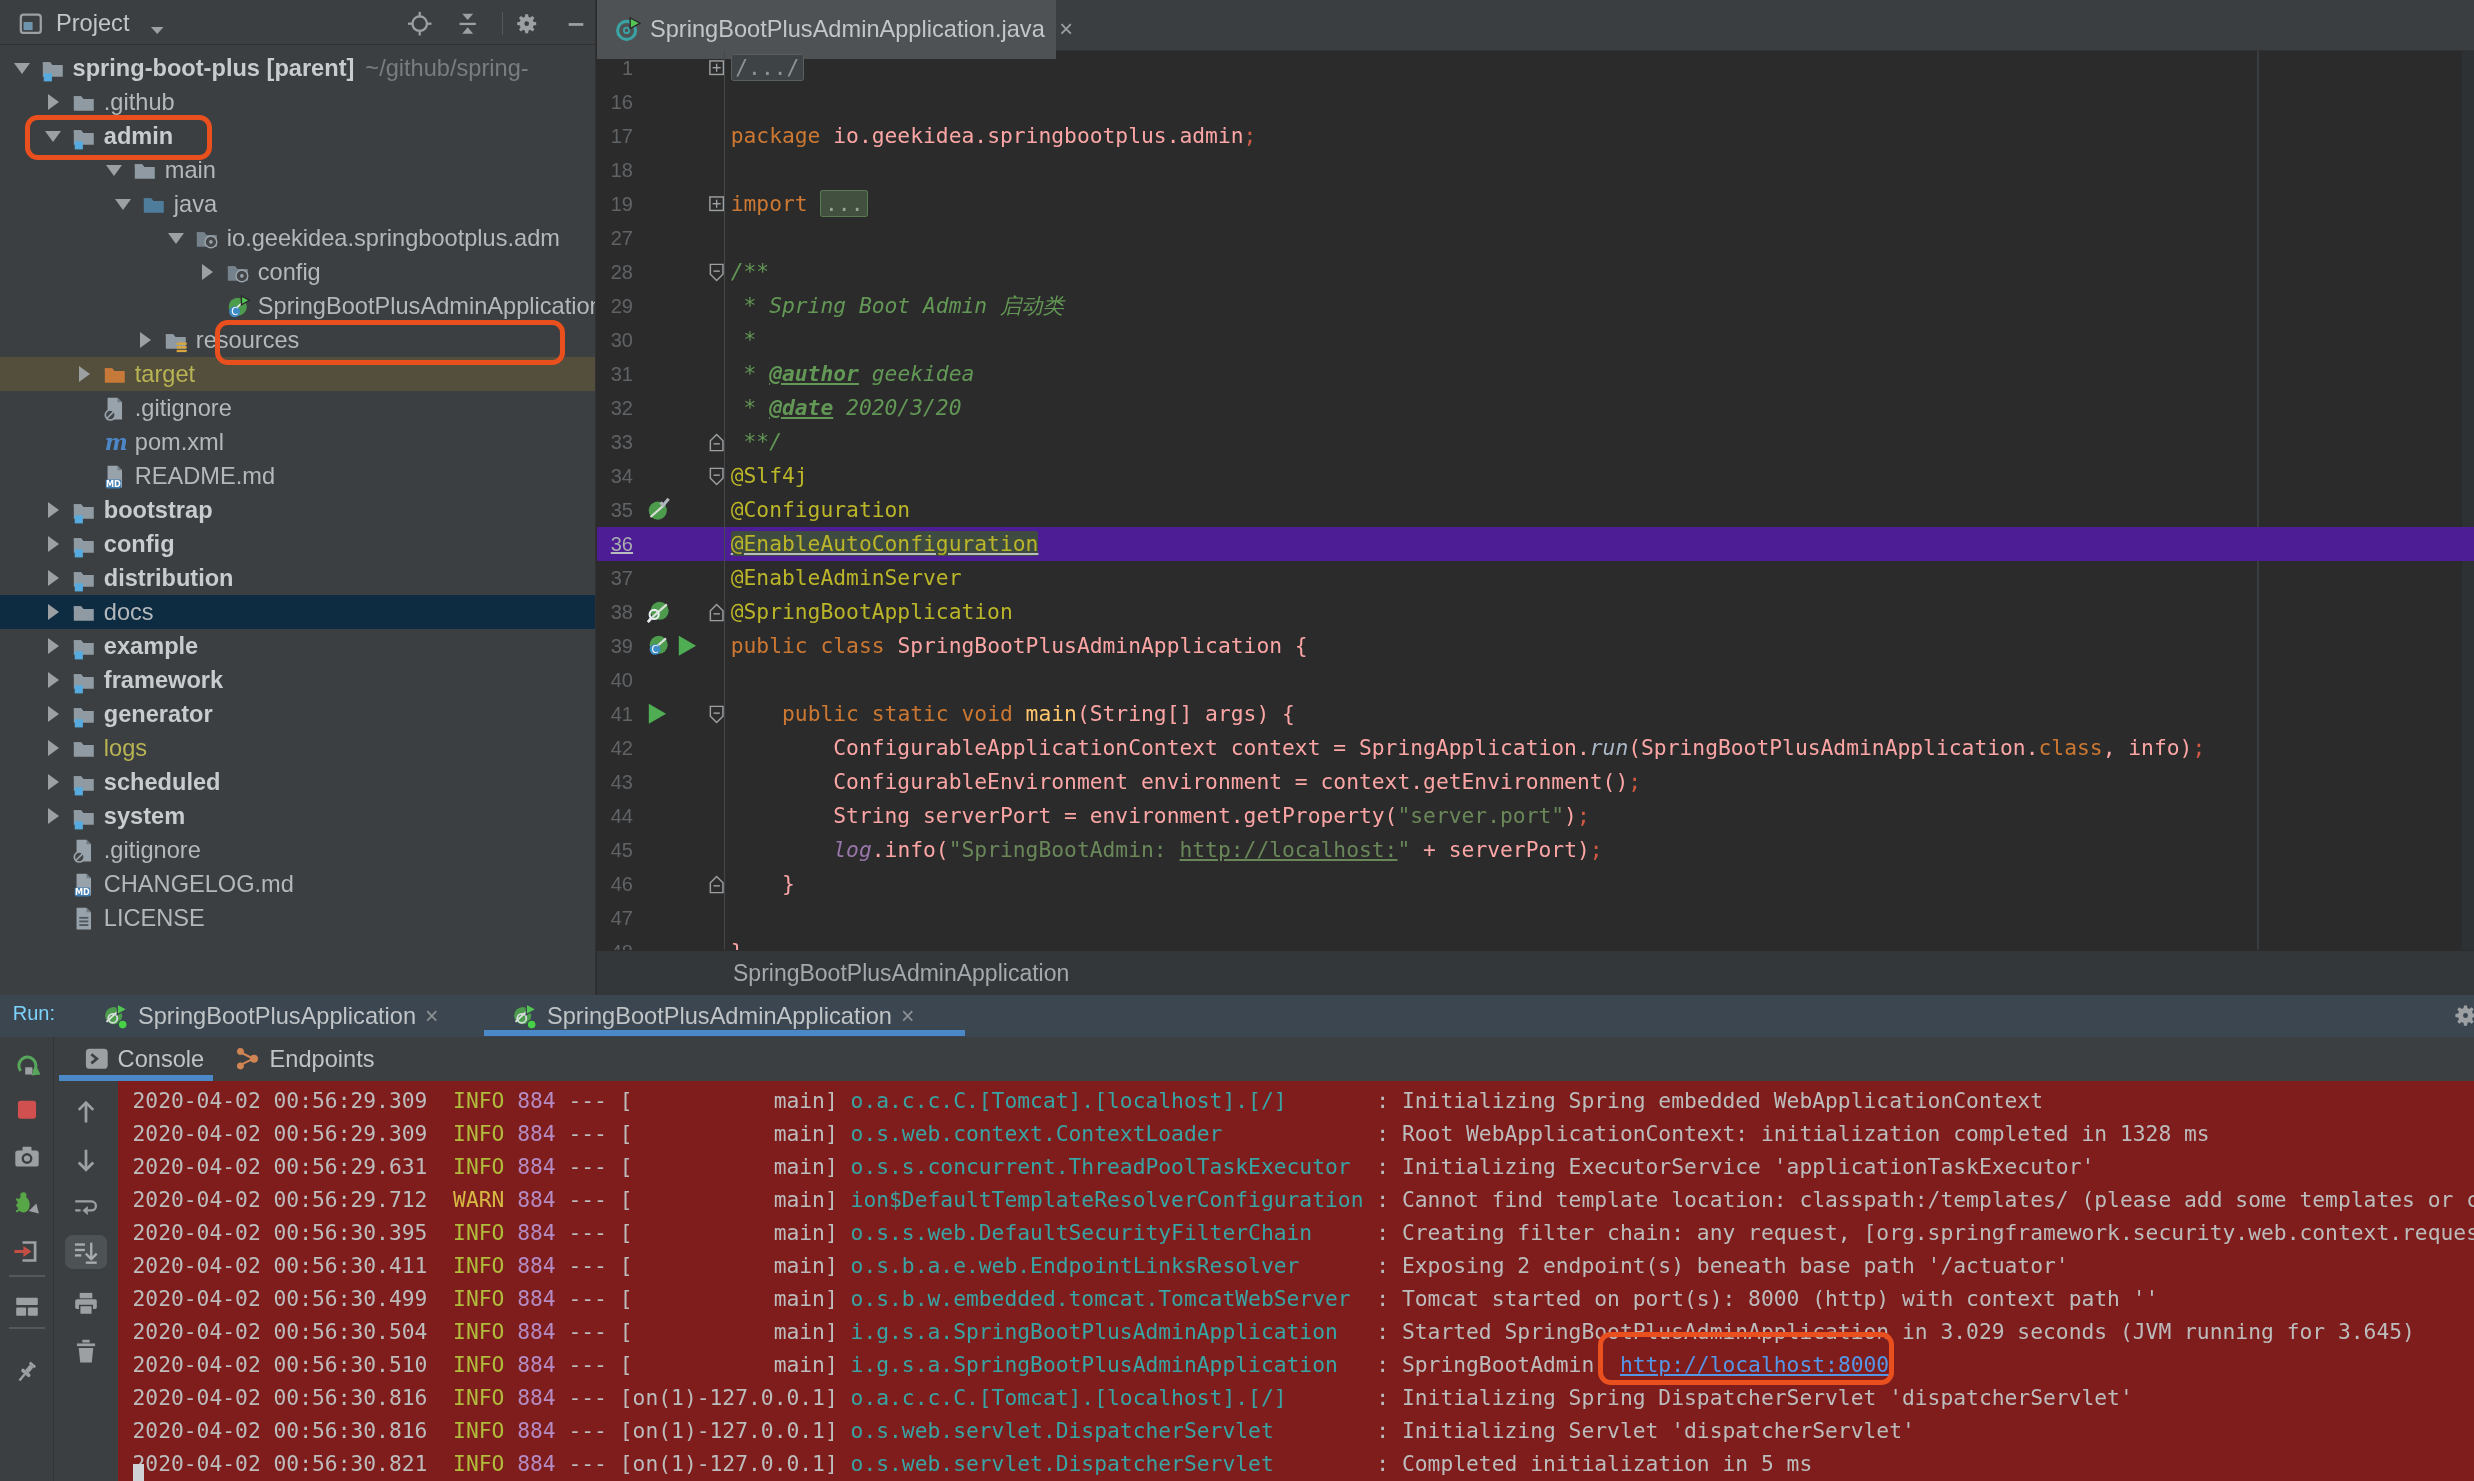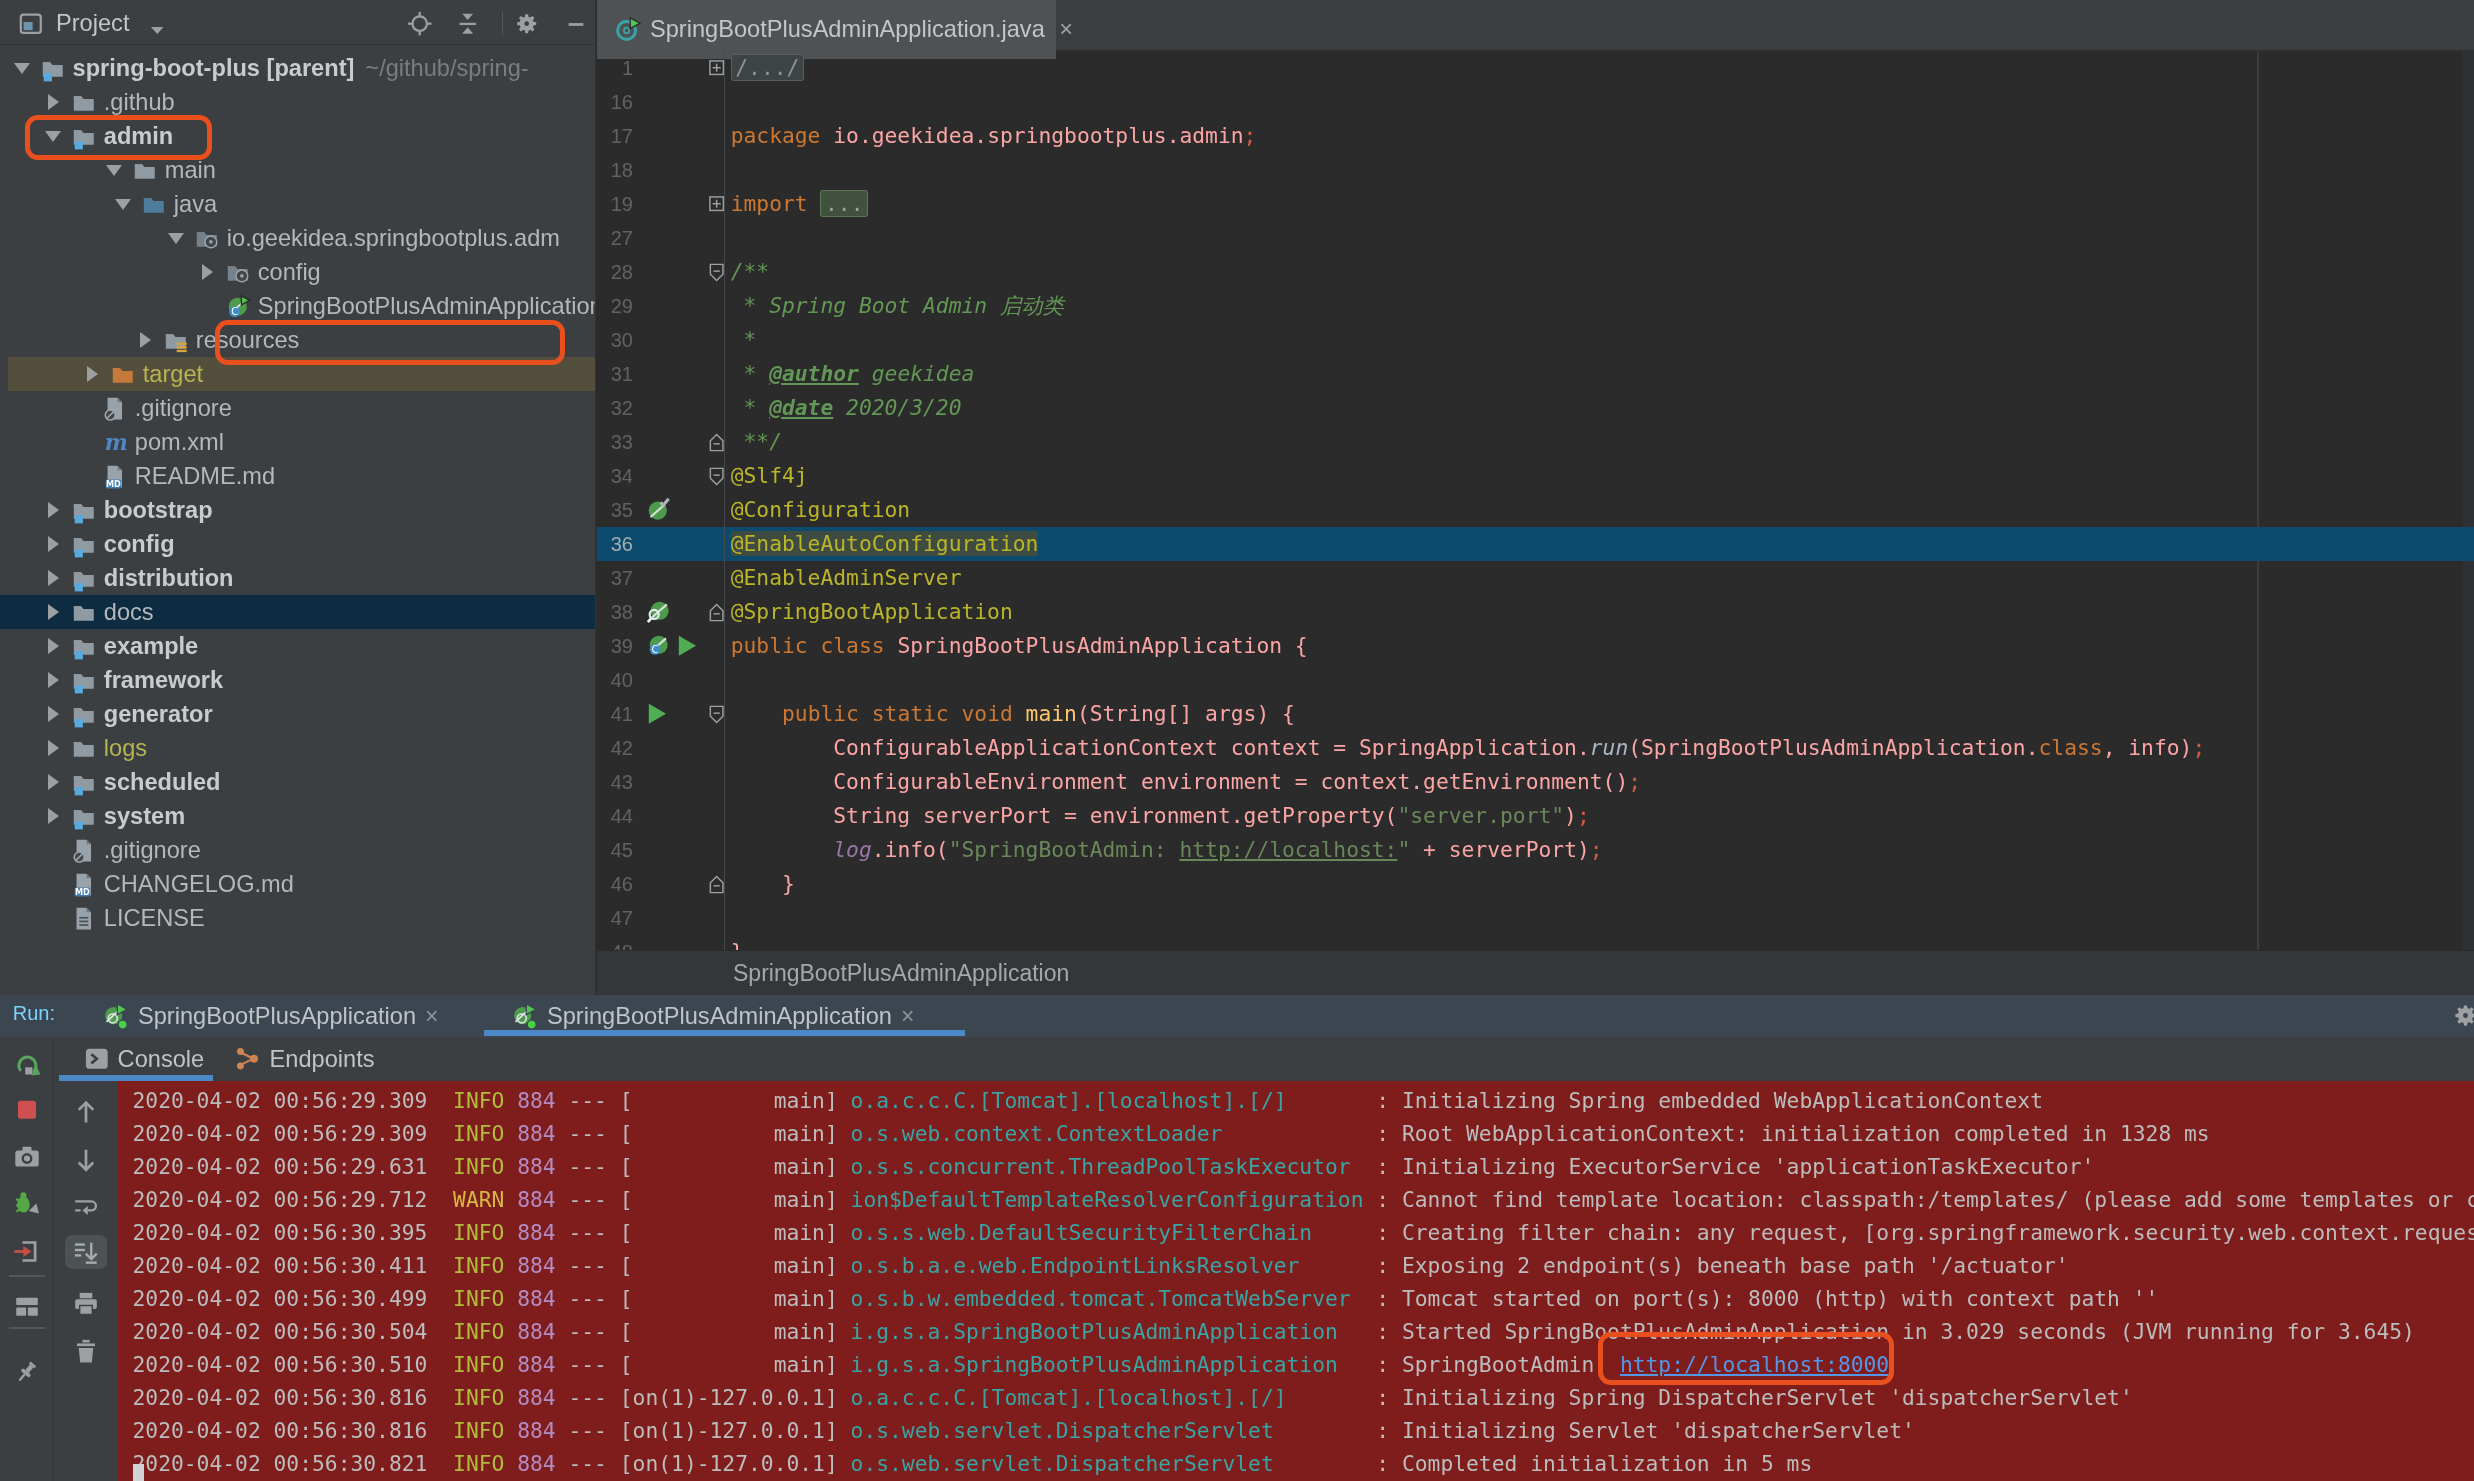--- a/index.html
+++ b/index.html
@@ -28,21 +28,21 @@
   
   #editor{position:absolute;left:597px;top:0;width:1877px;height:951px;background:#2b2b2b;}
   #tabbar{position:relative;height:51px;background:#3b3e40;border-bottom:1.8px solid #323232;}
   #etab{position:absolute;left:0;top:0;height:59px;width:459px;background:#4e5254;display:flex;align-items:center;padding-left:17px;}
   #etab .tlabel{font-size:23.6px;color:#c3c6c8;margin-left:9px;}
   #etab .tclose{font-size:23.6px;color:#9da0a2;margin-left:14.5px;}
   #code-area{position:relative;height:899px;overflow:hidden;}
   #margin-line{position:absolute;left:1660px;top:0;bottom:0;width:1.8px;background:#3a3d3f;}
   #scroll-strip{position:absolute;right:0;top:0;bottom:0;width:11.8px;background:#2e3133;}
   .cline{position:relative;height:34px;display:flex;align-items:center;}
-  .cline.cur{background:#0c4a6e;}
+  .cline.cur{background:#4c1d95;text-decoration:underline;}
   .lnum{width:36px;text-align:right;font-size:20px;color:#606366;flex:none;}
   .lnum.cur{color:#a8adb0;}
   .gico{width:76px;flex:none;display:flex;align-items:center;justify-content:flex-start;padding-left:12.7px;gap:5.4px;height:100%;}
   .foldc{width:16.3px;flex:none;height:100%;display:flex;align-items:center;justify-content:center;border-right:0.9px solid #45484a;position:relative;}
   .ctext{margin:0;padding:0 0 0 5.4px;font-size:21.3px;line-height:34px;color:#a9b7c6;}
   .tk-k{color:#cc7832;}
   .tk-a{color:#bbb529;}
   .tk-ahl{color:#bbb529;background:#3e4b40;border-radius:2.7px;}
   .tk-c{color:#629755;font-style:italic;}
   .tk-cb{color:#629755;font-style:italic;font-weight:bold;text-decoration:underline;}
@@ -257,21 +257,21 @@
               <path d="M2 7 h8 l2.5 3 H2 z" fill="#8f9aa3"></path>
               <g fill="#d8a63f">
                 <rect x="14" y="16" width="11" height="2.6"></rect>
                 <rect x="14" y="20" width="11" height="2.6"></rect>
                 <rect x="14" y="24" width="11" height="2.6"></rect>
               </g>
             </svg>
           </span>
           <span class="lbl">resources</span>
         </div>
-        <div class="trow excluded-row" style="padding-left: 74px; margin-left: 8px;">
+        <div class="trow excluded-row" style="padding-left: 74px;">
           <span class="chev">
             <span class="tri-r"></span>
           </span>
           <span class="ticon">
             <svg width="23.6" height="23.6" viewBox="0 0 26 26">
               <path d="M2 7 h8 l2.5 3 H24 v13 H2 z" fill="#c7793a"></path>
               <path d="M2 7 h8 l2.5 3 H2 z" fill="#c7793a"></path>
             </svg>
           </span>
           <span class="lbl olive">target</span>

